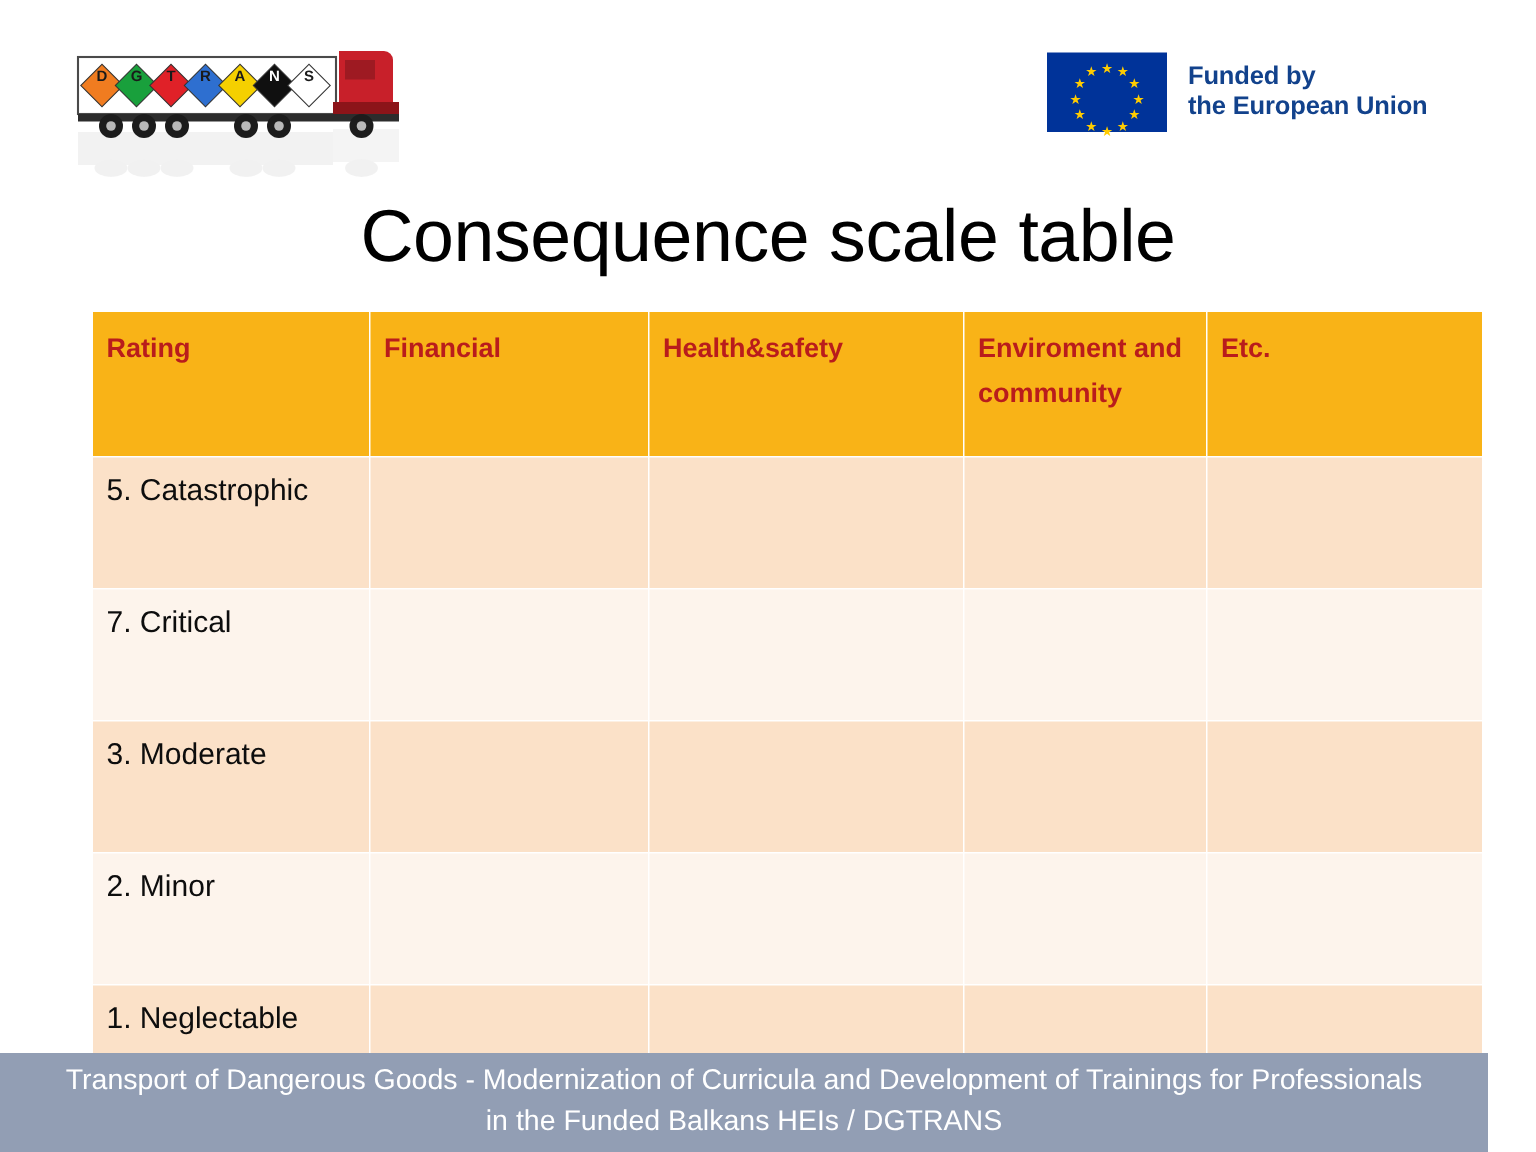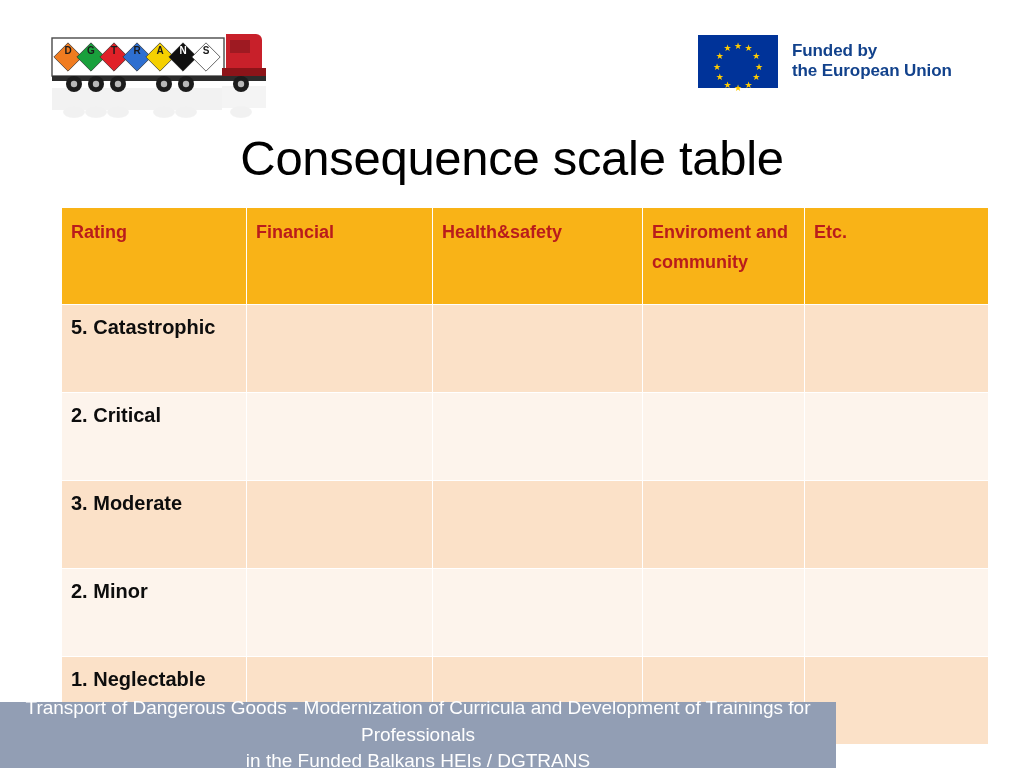--- a/index.html
+++ b/index.html
@@ -116,40 +116,40 @@
     font-size: 18px;
     line-height: 1.66;
     padding: 10px 0 10px 9px;
     height: 76px;
     font-family: "Liberation Sans", sans-serif;
   }
   #consequence-table tbody td {
     height: 76px;
     font-size: 20px;
     color: #0D0D0D;
-    font-weight: bold;
+    font-weight: normal;
     padding: 11px 0 0 9px;
     font-family: "Liberation Sans", sans-serif;
   }
   #consequence-table tbody tr.row-odd td { background: #FBE1C8; }
   #consequence-table tbody tr.row-even td { background: #FDF4EC; }
 
   
   col.c-rating  { width: 184px; }
   col.c-fin     { width: 185px; }
   col.c-health  { width: 209px; }
   col.c-env     { width: 161px; }
   col.c-etc     { width: 183px; }
 
   
   #footer-banner {
     position: absolute;
     left: 0;
     bottom: 0;
-    width: 836px;
+    width: 992px;
     height: 66px;
     background: #929EB4;
     color: #FFFFFF;
     display: flex;
     align-items: center;
     justify-content: center;
     text-align: center;
     font-size: 19px;
     line-height: 1.42;
     padding: 0 12px;
@@ -277,21 +277,21 @@
   </thead>
   <tbody>
     <tr class="row-odd">
       <td>5. Catastrophic</td>
       <td></td>
       <td></td>
       <td></td>
       <td></td>
     </tr>
     <tr class="row-even">
-      <td>2. Critical</td>
+      <td>7. Critical</td>
       <td></td>
       <td></td>
       <td></td>
       <td></td>
     </tr>
     <tr class="row-odd">
       <td>3. Moderate</td>
       <td></td>
       <td></td>
       <td></td>

